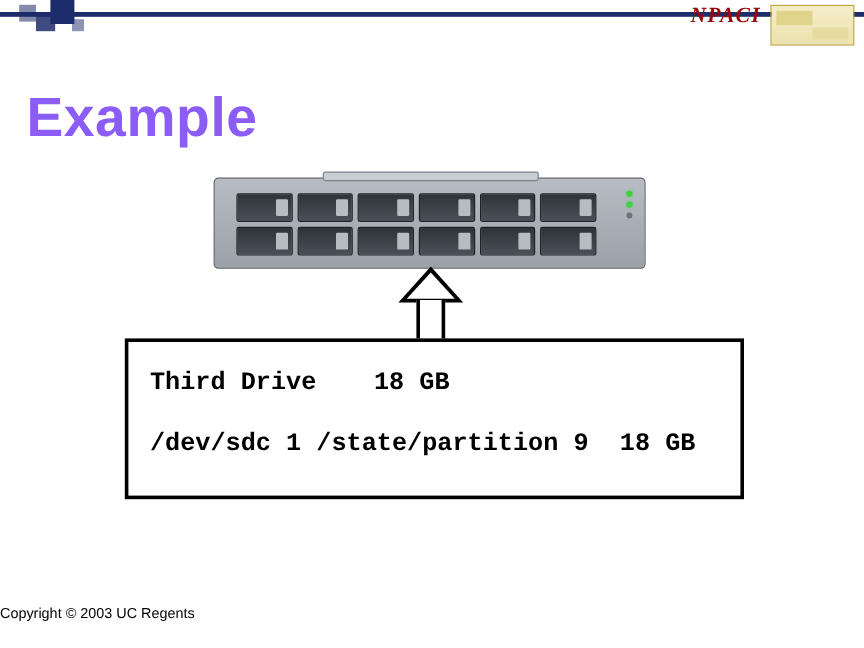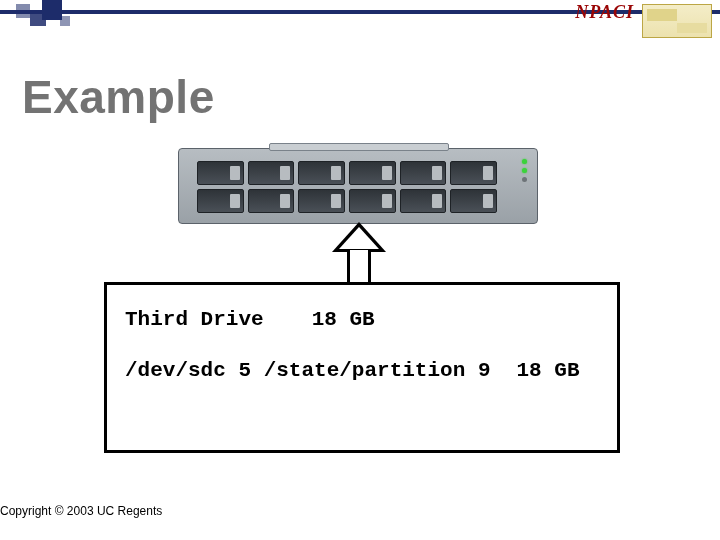--- a/index.html
+++ b/index.html
@@ -13,42 +13,42 @@
   .sq.a { width: 14px; height: 14px; left: 0; top: 4px; opacity: .55; }
   .sq.b { width: 16px; height: 16px; left: 14px; top: 10px; opacity: .85; }
   .sq.c { width: 20px; height: 20px; left: 26px; top: 0; }
   .sq.d { width: 10px; height: 10px; left: 44px; top: 16px; opacity: .5; }
 
   .logo-npaci { position: absolute; top: 2px; right: 86px; font-family: Georgia, 'Times New Roman', serif; font-style: italic; font-weight: bold; font-size: 18px; color: #9a0606; letter-spacing: 1px; }
   .logo-small { position: absolute; top: 4px; right: 8px; width: 70px; height: 34px; border: 1px solid #bca645; background: linear-gradient(#f4edc8, #ece2ae); }
   .logo-small::before { content: ""; position: absolute; left: 4px; top: 4px; width: 30px; height: 12px; background: #e0d38a; }
   .logo-small::after { content: ""; position: absolute; right: 4px; bottom: 4px; width: 30px; height: 10px; background: #e7dca0; }
 
-  .title { position: absolute; top: 70px; left: 22px; font-weight: 900; font-size: 46px; color: #737373; letter-spacing: 0.5px; font-family: Arial Black, Arial, sans-serif; }
+  .title { position: absolute; top: 70px; left: 22px; font-weight: 900; font-size: 46px; color: #8b5cf6; letter-spacing: 0.5px; font-family: Arial Black, Arial, sans-serif; }
 
   
   .server { position: absolute; top: 148px; left: 178px; width: 360px; height: 76px; background: linear-gradient(#b7bdc2, #9aa1a7); border-radius: 4px; border: 1px solid #5b626a; }
   .server .top-lid { position: absolute; top: -6px; left: 90px; width: 180px; height: 8px; background: #c9ced2; border: 1px solid #7a828a; border-radius: 2px; }
   .bay-row { position: absolute; left: 18px; right: 40px; height: 24px; display: flex; gap: 4px; }
   .bay-row.r1 { top: 12px; }
   .bay-row.r2 { top: 40px; }
   .bay { flex: 1; background: linear-gradient(#2e3338, #4a5057); border: 1px solid #1e2226; border-radius: 2px; position: relative; }
   .bay::after { content: ""; position: absolute; right: 3px; top: 4px; width: 10px; height: 14px; background: #b7bcc0; border-radius: 1px; }
   .leds { position: absolute; right: 10px; top: 10px; display: flex; flex-direction: column; gap: 4px; }
   .led { width: 5px; height: 5px; border-radius: 50%; background: #3bd23b; box-shadow: 0 0 2px #3bd23b; }
   .led.off { background: #6d7378; box-shadow: none; }
 
   
   .arrow { position: absolute; top: 222px; left: 344px; width: 30px; height: 62px; }
   .arrow-head { position: absolute; top: 0; left: -12px; width: 0; height: 0; border-left: 27px solid transparent; border-right: 27px solid transparent; border-bottom: 30px solid #000; }
   .arrow-head-inner { position: absolute; top: 5px; left: -5px; width: 0; height: 0; border-left: 20px solid transparent; border-right: 20px solid transparent; border-bottom: 22px solid #fff; }
   .arrow-stem { position: absolute; top: 28px; left: 3px; width: 24px; height: 36px; background: #fff; border-left: 3px solid #000; border-right: 3px solid #000; }
 
   
-  .info-box { position: absolute; top: 282px; left: 104px; width: 516px; height: 171px; border: 3px solid #000; background: #fff; padding: 22px 18px 18px 18px; }
+  .info-box { position: absolute; top: 282px; left: 104px; width: 516px; height: 134px; border: 3px solid #000; background: #fff; padding: 22px 18px 18px 18px; }
   .mono { font-family: "Courier New", Courier, monospace; font-weight: bold; font-size: 21px; color: #000; line-height: 1.2; }
   .row1 { margin-bottom: 26px; }
   .gap { display: inline-block; width: 48px; }
   .gap2 { display: inline-block; width: 26px; }
 
   .copyright { position: absolute; bottom: 22px; left: 0; width: 100%; text-align: left; font-size: 12px; color: #000; }
 </style>
 </head>
 <body>
 
@@ -96,19 +96,19 @@
     <div class="arrow-head"></div>
     <div class="arrow-head-inner"></div>
     <div class="arrow-stem"></div>
   </div>
 
   <div class="info-box">
     <div class="mono row1">
       <span>Third Drive</span><span class="gap"></span><span>18 GB</span>
     </div>
     <div class="mono">
-      <span>/dev/sdc 5</span> <span>/state/partition 9</span><span class="gap2"></span><span>18 GB</span>
+      <span>/dev/sdc 1</span> <span>/state/partition 9</span><span class="gap2"></span><span>18 GB</span>
     </div>
   </div>
 
   <div class="copyright">Copyright © 2003 UC Regents</div>
 
 </div>
 
 </body></html>

